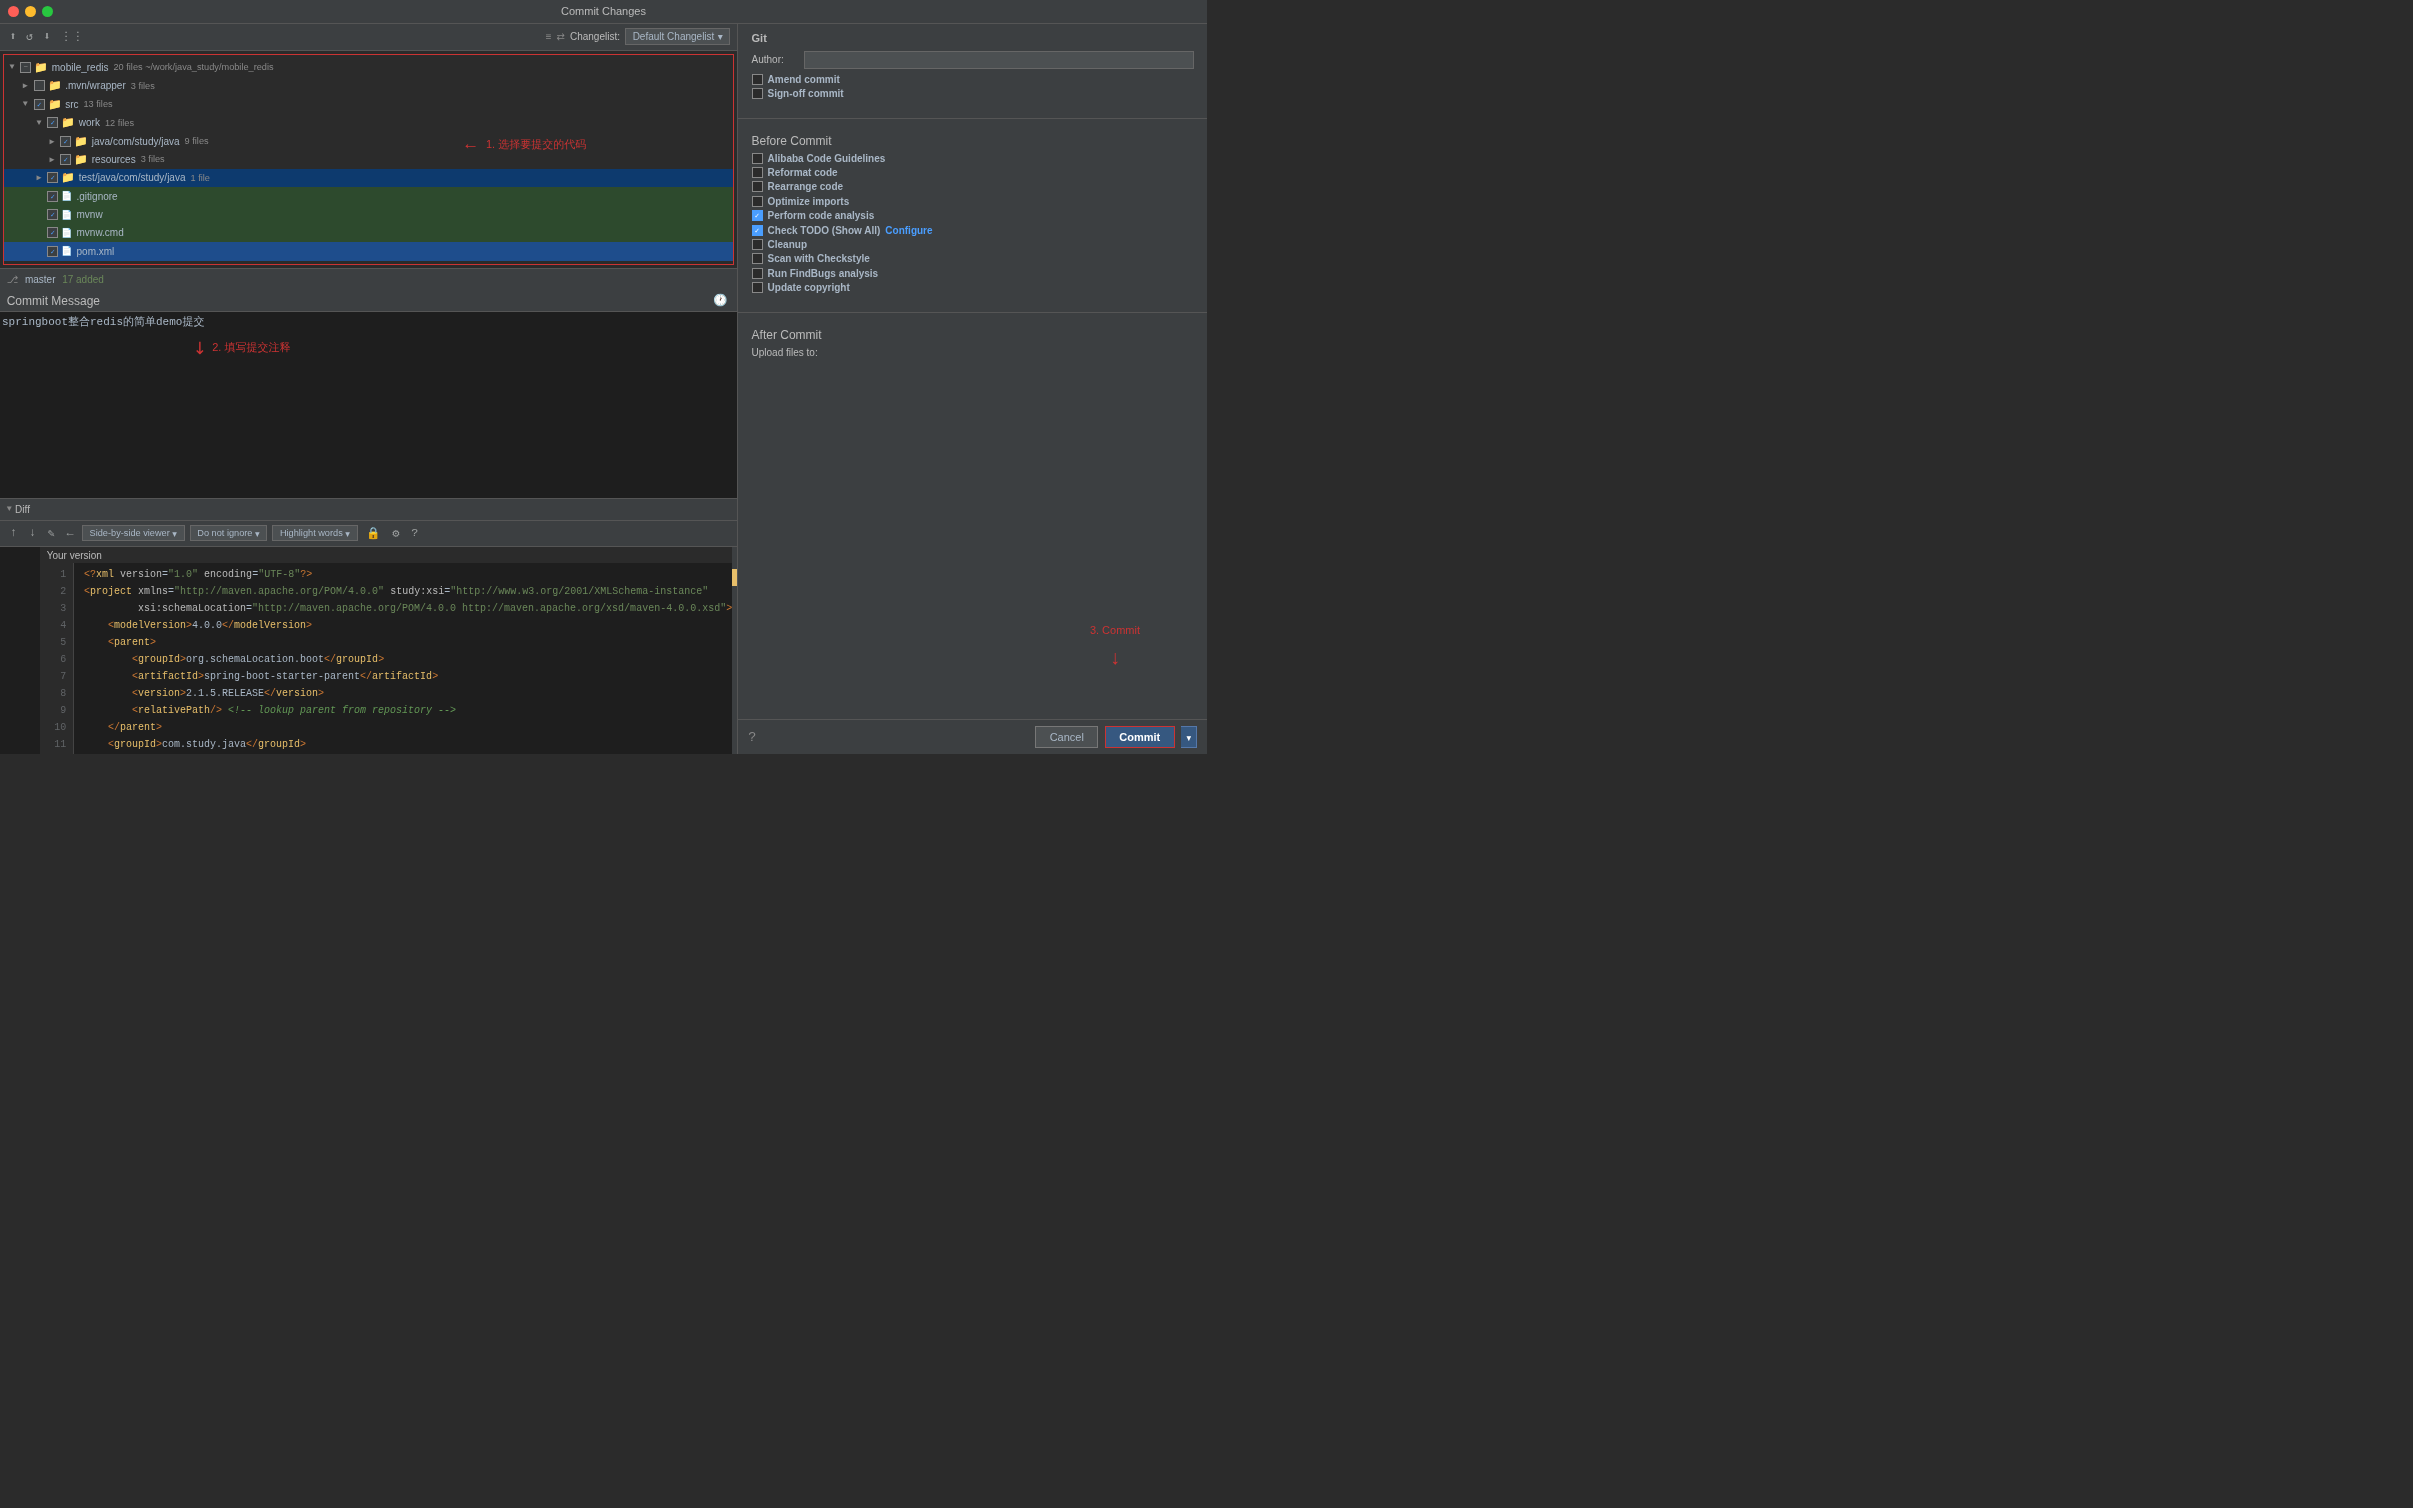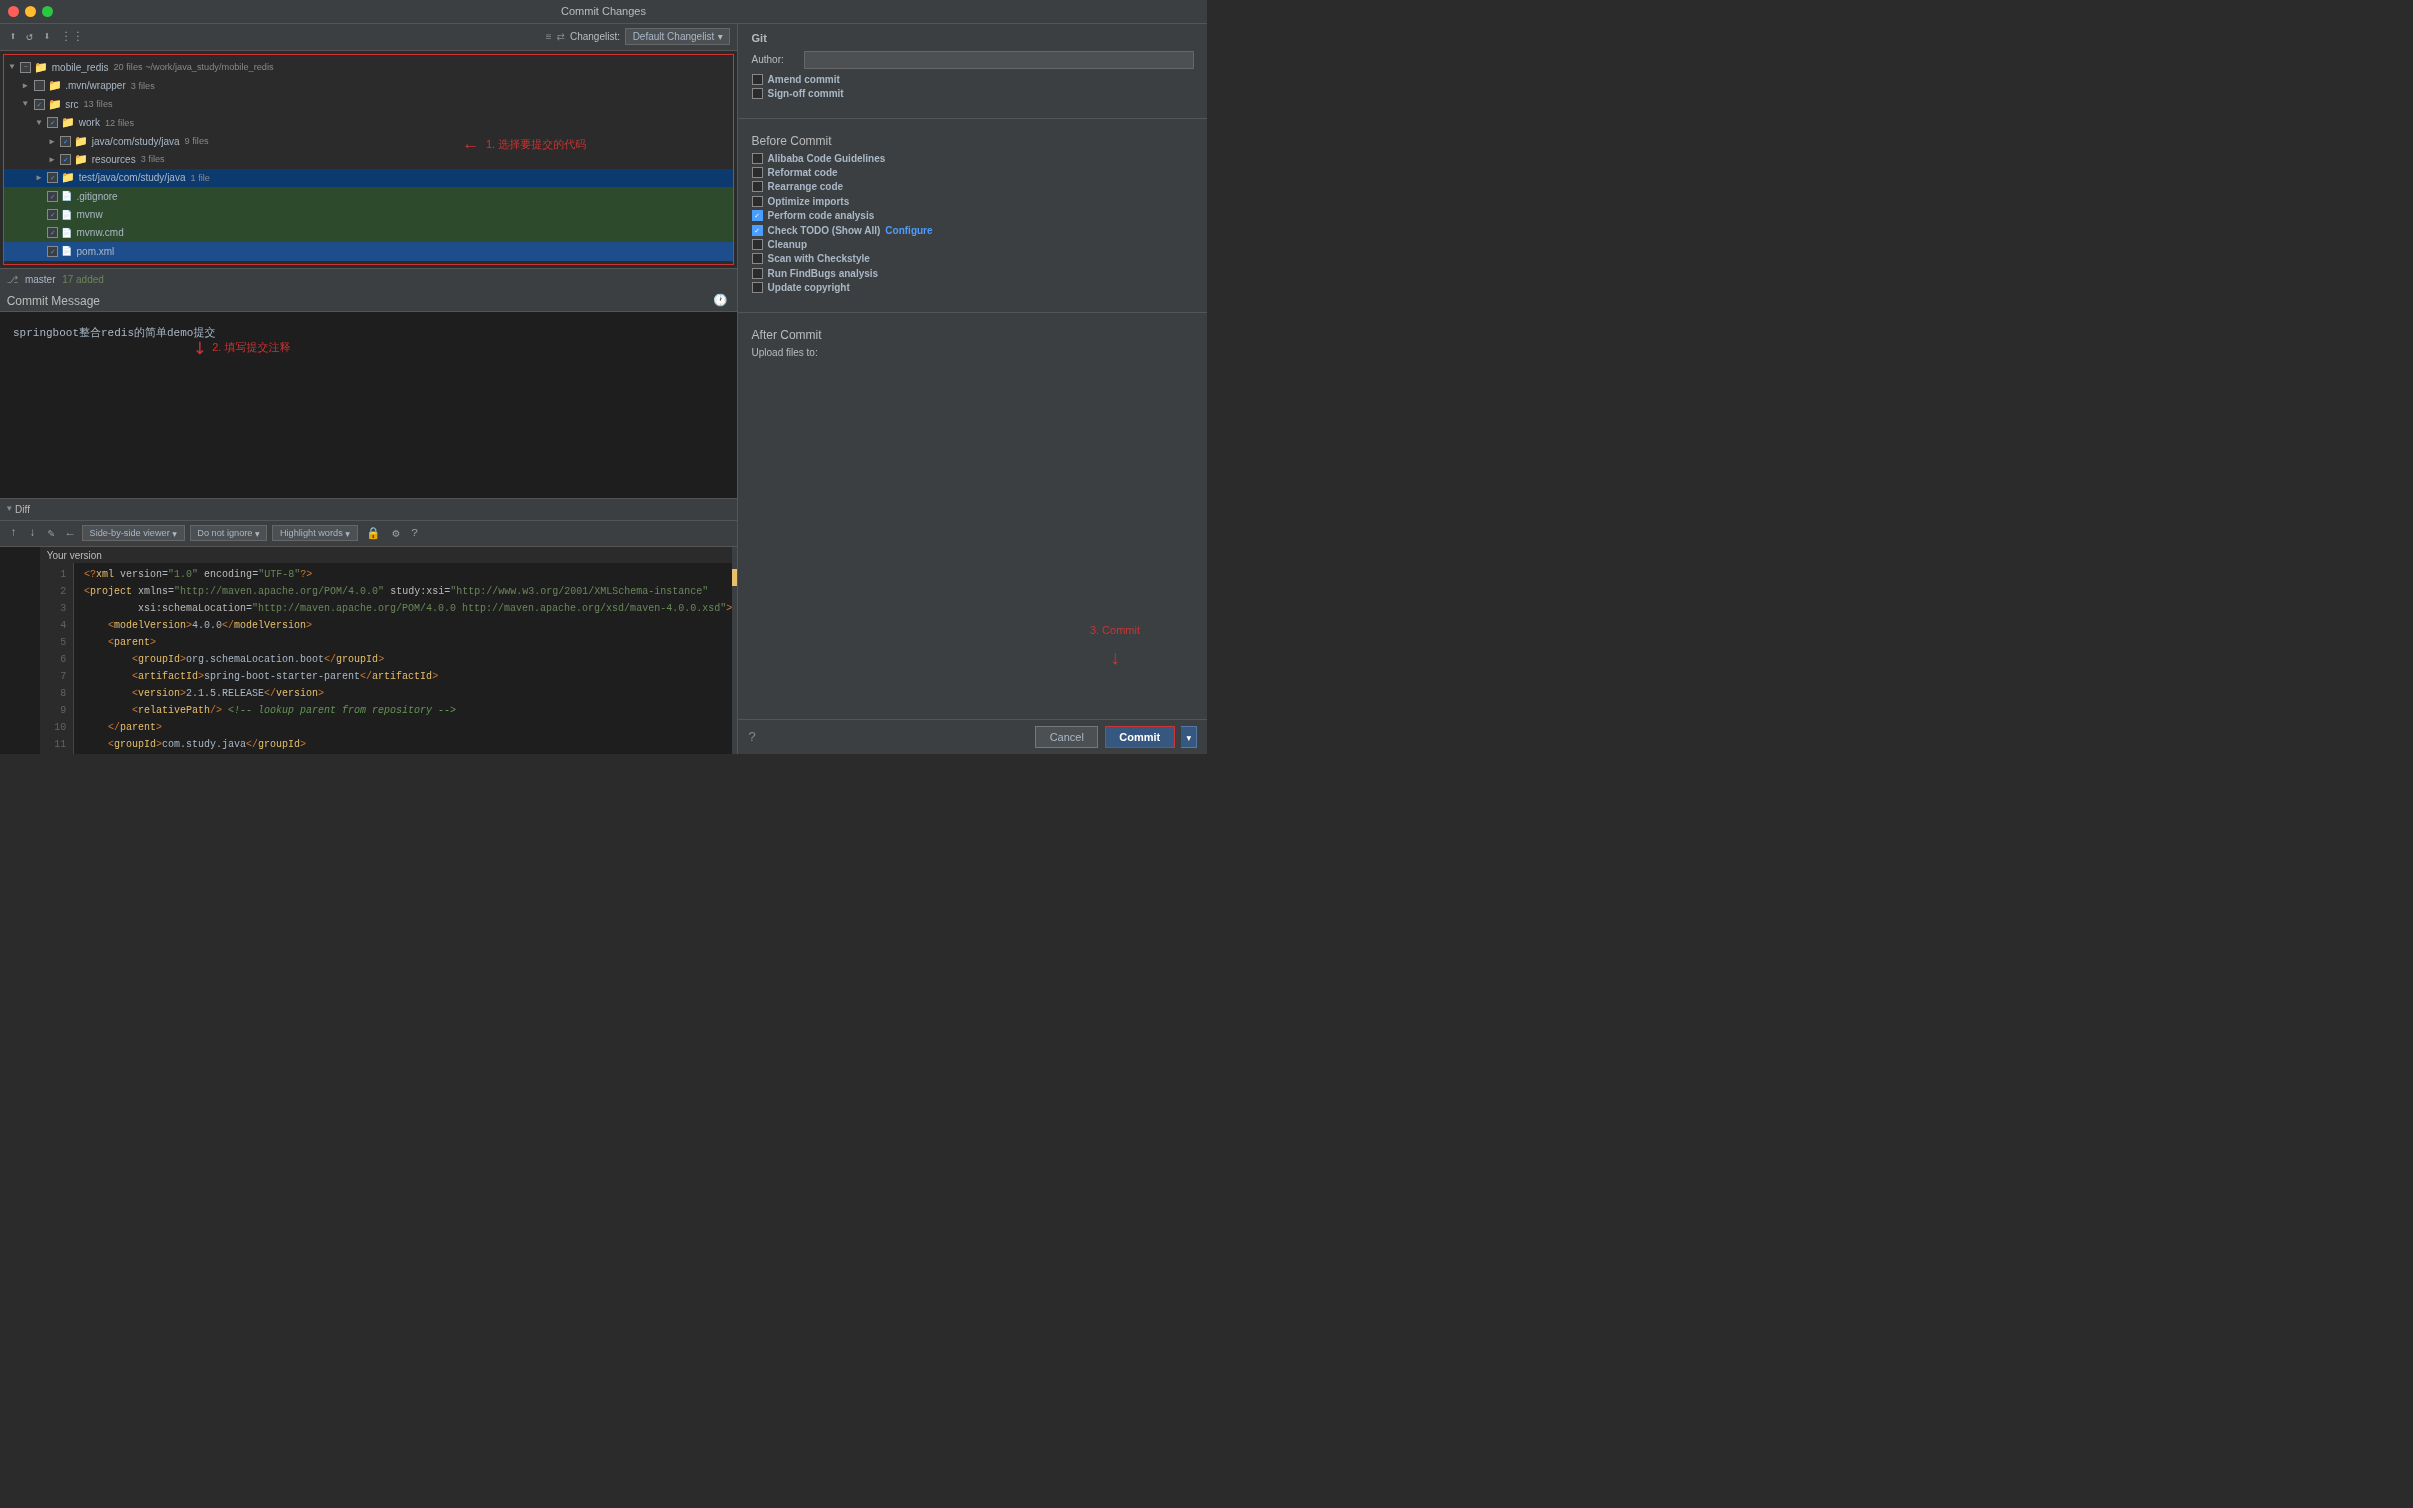--- a/index.html
+++ b/index.html
@@ -163,21 +163,21 @@
     }
     .commit-msg-textarea {
       width: 100%;
       height: 100%;
       background: transparent;
       border: none;
       outline: none;
       color: #a9b7c6;
       font-family: 'Courier New', monospace;
       font-size: 11px;
-      padding: 13px;
+      padding: 2px;
       resize: none;
     }
 
     
     .diff-header {
       background: #3c3f41;
       height: 22px;
       display: flex;
       align-items: center;
       padding: 0 6.7px;

